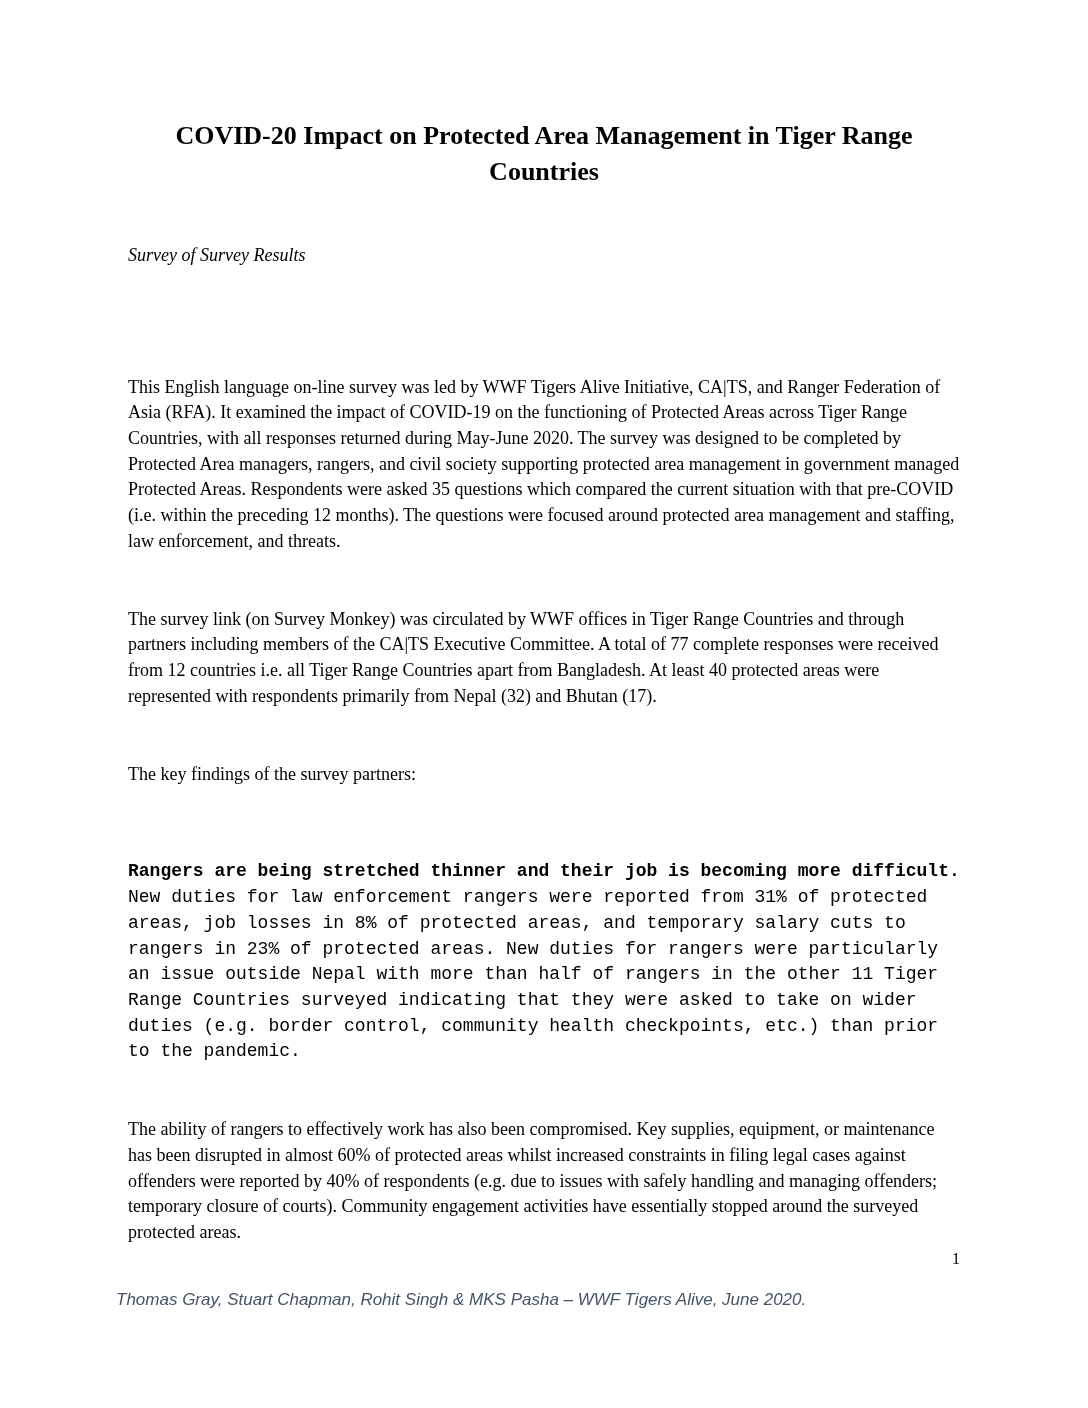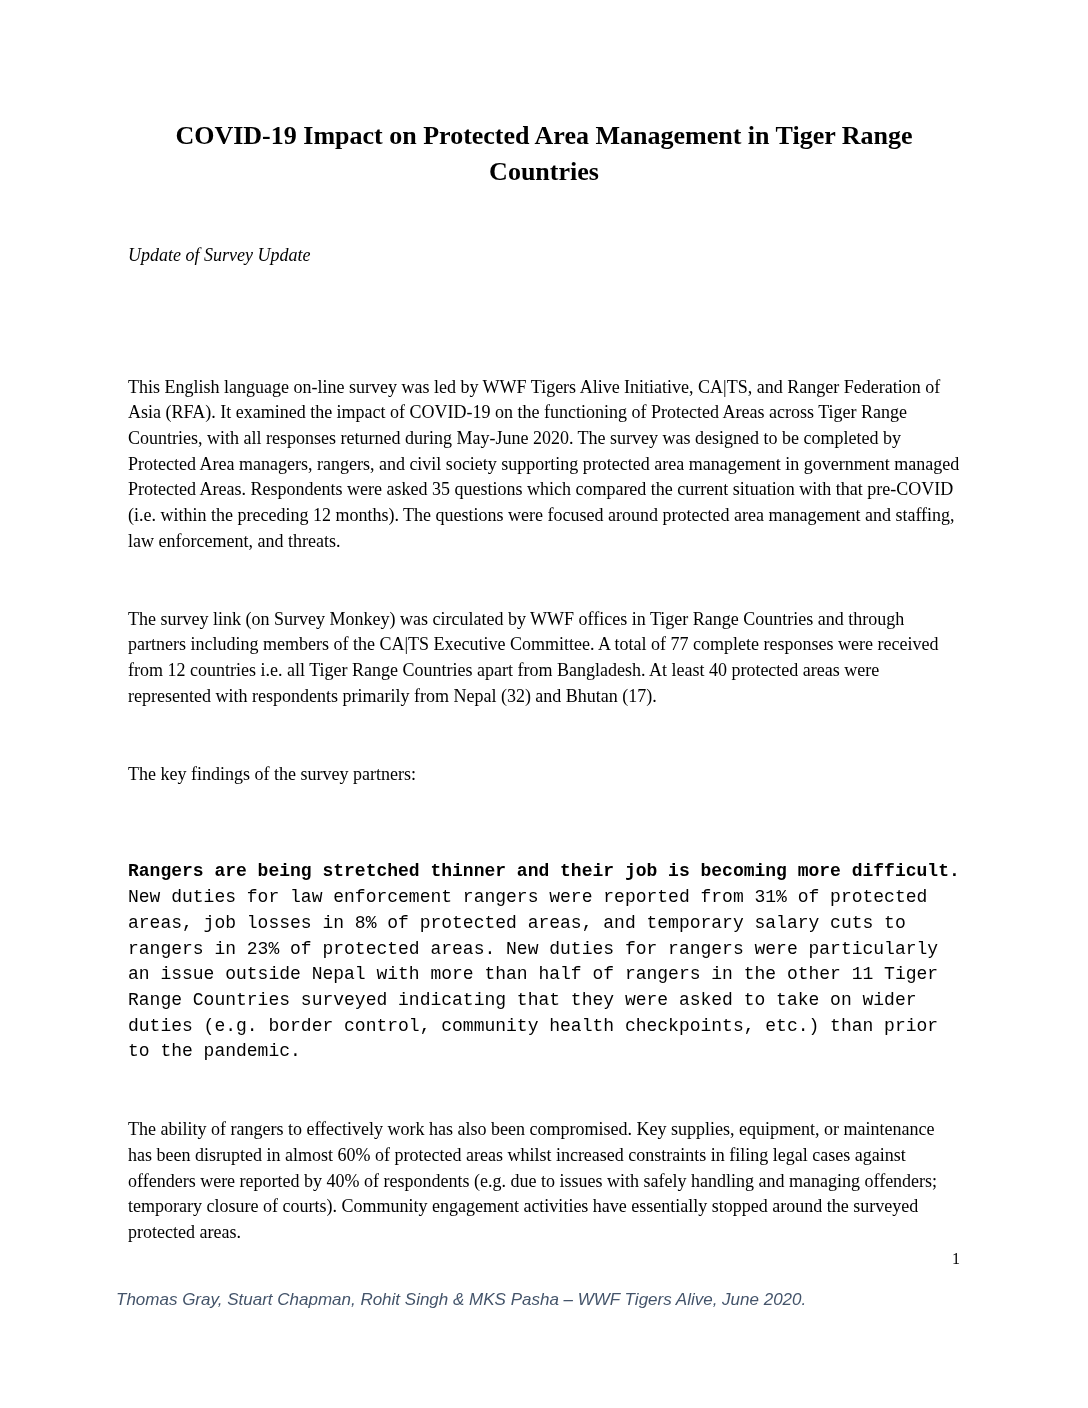--- a/index.html
+++ b/index.html
@@ -62,23 +62,23 @@
     font-style: italic;
     font-size: 17px;
     color: #44546A;
   }
 </style>
 </head>
 <body>
 
 <div class="page">
 
-  <h1 class="doc-title">COVID-19 Impact on Protected Area Management in Tiger Range Countries</h1>
+  <h1 class="doc-title">COVID-20 Impact on Protected Area Management in Tiger Range Countries</h1>
 
-  <p class="doc-subtitle">Update of Survey Update</p>
+  <p class="doc-subtitle">Survey of Survey Results</p>
 
   <p class="para gap-lg">This English language on-line survey was led by WWF Tigers Alive Initiative, CA|TS, and Ranger Federation of Asia (RFA). It examined the impact of COVID-19 on the functioning of Protected Areas across Tiger Range Countries, with all responses returned during May-June 2020.  The survey was designed to be completed by Protected Area managers, rangers, and civil society supporting protected area management in government managed Protected Areas. Respondents were asked 35 questions which compared the current situation with that pre-COVID (i.e. within the preceding 12 months). The questions were focused around protected area management and staffing, law enforcement, and threats.</p>
 
   <p class="para gap-md">The survey link (on Survey Monkey) was circulated by WWF offices in Tiger Range Countries and through partners including members of the CA|TS Executive Committee. A total of 77 complete responses were received from 12 countries i.e. all Tiger Range Countries apart from Bangladesh. At least 40 protected areas were represented with respondents primarily from Nepal (32) and Bhutan (17).</p>
 
   <p class="para gap-md">The key findings of the survey partners:</p>
 
   <p class="para gap-xl"><span class="lead-bold">Rangers are being stretched thinner and their job is becoming more difficult.</span> <span>New duties for law enforcement rangers were reported from 31% of protected areas, job losses in 8% of protected areas, and temporary salary cuts to rangers in 23% of protected areas. New duties for rangers were particularly an issue outside Nepal with more than half of rangers in the other 11 Tiger Range Countries surveyed indicating that they were asked to take on wider duties (e.g. border control, community health checkpoints, etc.) than prior to the pandemic.</span></p>
 
   <p class="para gap-md">The ability of rangers to effectively work has also been compromised. Key supplies, equipment, or maintenance has been disrupted in almost 60% of protected areas whilst increased constraints in filing legal cases against offenders were reported by 40% of respondents (e.g. due to issues with safely handling and managing offenders; temporary closure of courts). Community engagement activities have essentially stopped around the surveyed protected areas.</p>

